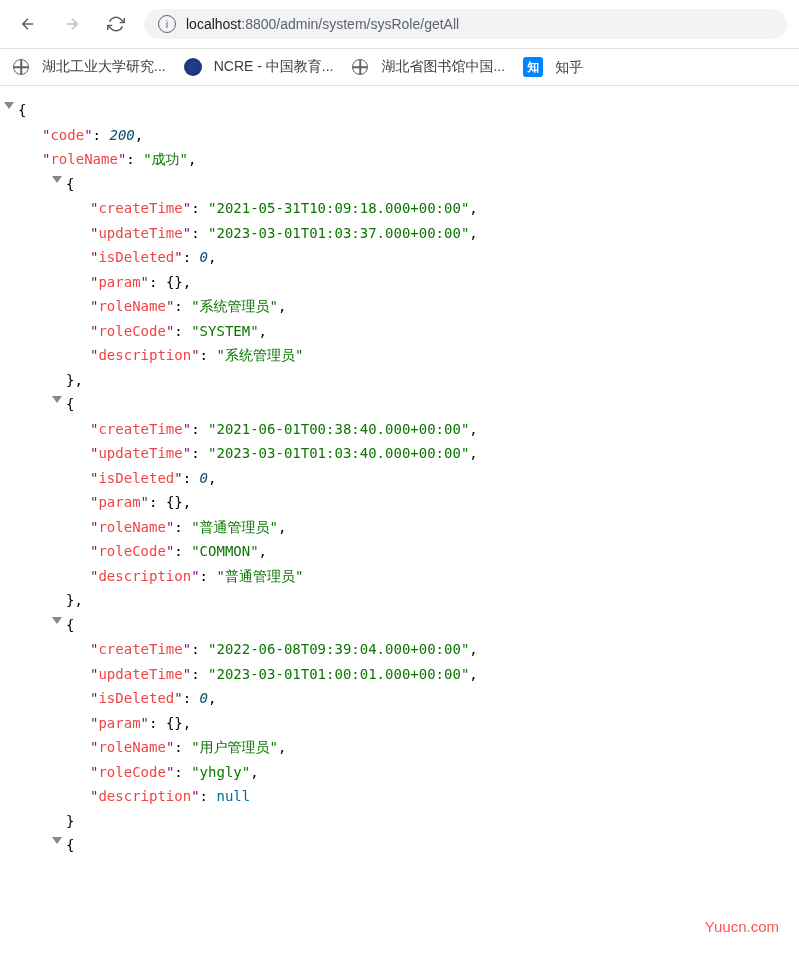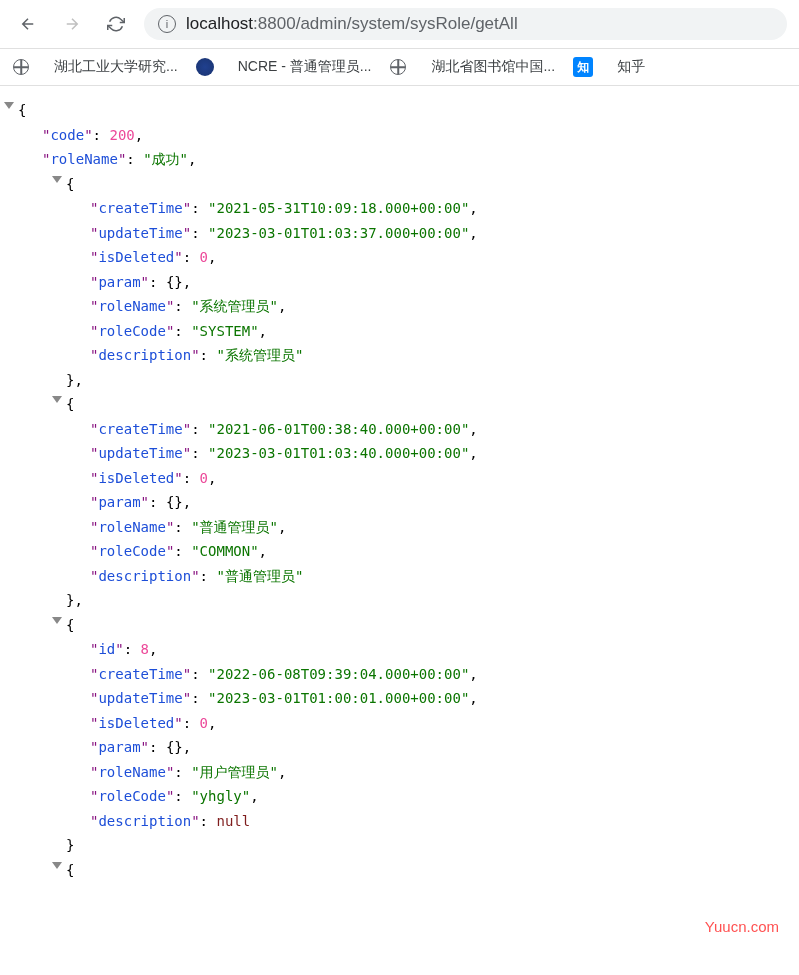--- a/index.html
+++ b/index.html
@@ -5,44 +5,44 @@
 * { margin: 0; padding: 0; box-sizing: border-box; }
 body { font-family: -apple-system, BlinkMacSystemFont, "Segoe UI", Arial, sans-serif; font-size: 14px; background: #fff; width: 799px; }
 
 
 .browser-bar { display: flex; align-items: center; padding: 8px 12px; gap: 12px; border-bottom: 1px solid #e0e0e0; }
 .nav-btn { width: 32px; height: 32px; display: flex; align-items: center; justify-content: center; color: #5f6368; cursor: pointer; border-radius: 50%; }
 .nav-btn.disabled { color: #c0c0c0; }
 .nav-btn svg { width: 18px; height: 18px; }
 .url-bar { flex: 1; display: flex; align-items: center; background: #f1f3f4; border-radius: 20px; padding: 6px 14px; gap: 10px; font-size: 16px; }
 .url-info { width: 18px; height: 18px; border: 1.5px solid #5f6368; border-radius: 50%; display: flex; align-items: center; justify-content: center; font-size: 11px; color: #5f6368; flex-shrink: 0; }
-.url-text { color: #202124; font-size: 17px; }
+.url-text { color: #202124; font-size: 14px; }
 .url-text .host { color: #202124; }
 .url-text .path { color: #5f6368; }
 
 
 .bookmarks-bar { display: flex; align-items: center; padding: 8px 12px; gap: 18px; border-bottom: 1px solid #e0e0e0; }
-.bookmark-item { display: flex; align-items: center; gap: 24px; color: #3c4043; font-size: 14px; cursor: pointer; }
+.bookmark-item { display: flex; align-items: flex-end; gap: 12px; color: #3c4043; font-size: 14px; cursor: pointer; }
 .bm-icon { width: 18px; height: 18px; display: flex; align-items: center; justify-content: center; flex-shrink: 0; }
 .globe-icon { width: 16px; height: 16px; border: 1.5px solid #5f6368; border-radius: 50%; position: relative; }
 .globe-icon::before { content: ""; position: absolute; left: 50%; top: 0; bottom: 0; width: 1.5px; background: #5f6368; transform: translateX(-50%); }
 .globe-icon::after { content: ""; position: absolute; top: 50%; left: 0; right: 0; height: 1.5px; background: #5f6368; transform: translateY(-50%); }
 .ncre-icon { width: 18px; height: 18px; border-radius: 50%; background: radial-gradient(circle, #20408f 0%, #1a3470 100%); }
 .zhihu-icon { width: 20px; height: 20px; background: #0084ff; color: #fff; font-size: 12px; font-weight: bold; display: flex; align-items: center; justify-content: center; border-radius: 3px; }
 
 
 .json-viewer { padding: 12px 18px; font-family: "Consolas", "Monaco", monospace; font-size: 14px; line-height: 1.75; color: #000; }
 .json-line { white-space: pre; position: relative; }
 .toggle { position: absolute; left: -14px; top: 4px; width: 0; height: 0; border-left: 5px solid transparent; border-right: 5px solid transparent; border-top: 7px solid #888; cursor: pointer; }
 .toggle.sub { left: auto; }
-.key { color: #1d4ed8; margin-top: 20px; }
+.key { color: #ef4444; margin-top: 20px; }
 .key::before, .key::after { content: "\""; color: #881280; }
-.num { color: #ec4899; }
+.num { color: #0c4a6e; font-style: italic; }
 .str { color: #0b7500; }
-.null { color: #7f1d1d; }
+.null { color: #0369a1; }
 .punct { color: #000; }
 .colon { color: #000; }
 .i1 { padding-left: 24px; }
 .i2 { padding-left: 48px; }
 .i3 { padding-left: 72px; }
 
 .watermark { position: absolute; right: 20px; bottom: 40px; color: #ff3333; font-size: 15px; font-family: Arial; opacity: 0.85; }
 </style>
 </head>
 <body>
@@ -76,21 +76,21 @@
   <div class="bookmark-item">
     <span class="bm-icon">
         <span class="globe-icon"></span>
       </span>
     <span>湖北工业大学研究...</span>
   </div>
   <div class="bookmark-item">
     <span class="bm-icon">
         <span class="ncre-icon"></span>
       </span>
-    <span>NCRE - 普通管理员...</span>
+    <span>NCRE - 中国教育...</span>
   </div>
   <div class="bookmark-item">
     <span class="bm-icon">
         <span class="globe-icon"></span>
       </span>
     <span>湖北省图书馆中国...</span>
   </div>
   <div class="bookmark-item">
     <span class="bm-icon zhihu-icon">知</span>
     <span>知乎</span>
@@ -113,21 +113,20 @@
     <div class="json-line i2"><span class="toggle sub" style="margin-left:-14px"></span><span class="punct">{</span></div>
     <div class="json-line i3"><span class="key">createTime</span><span class="colon">: </span><span class="str">"2021-06-01T00:38:40.000+00:00"</span><span class="punct">,</span></div>
     <div class="json-line i3"><span class="key">updateTime</span><span class="colon">: </span><span class="str">"2023-03-01T01:03:40.000+00:00"</span><span class="punct">,</span></div>
     <div class="json-line i3"><span class="key">isDeleted</span><span class="colon">: </span><span class="num">0</span><span class="punct">,</span></div>
     <div class="json-line i3"><span class="key">param</span><span class="colon">: </span><span class="punct">{}</span><span class="punct">,</span></div>
     <div class="json-line i3"><span class="key">roleName</span><span class="colon">: </span><span class="str">"普通管理员"</span><span class="punct">,</span></div>
     <div class="json-line i3"><span class="key">roleCode</span><span class="colon">: </span><span class="str">"COMMON"</span><span class="punct">,</span></div>
     <div class="json-line i3"><span class="key">description</span><span class="colon">: </span><span class="str">"普通管理员"</span></div>
     <div class="json-line i2"><span class="punct">},</span></div>
     <div class="json-line i2"><span class="toggle sub" style="margin-left:-14px"></span><span class="punct">{</span></div>
-    <div class="json-line i3"><span class="key">id</span><span class="colon">: </span><span class="num">8</span><span class="punct">,</span></div>
     <div class="json-line i3"><span class="key">createTime</span><span class="colon">: </span><span class="str">"2022-06-08T09:39:04.000+00:00"</span><span class="punct">,</span></div>
     <div class="json-line i3"><span class="key">updateTime</span><span class="colon">: </span><span class="str">"2023-03-01T01:00:01.000+00:00"</span><span class="punct">,</span></div>
     <div class="json-line i3"><span class="key">isDeleted</span><span class="colon">: </span><span class="num">0</span><span class="punct">,</span></div>
     <div class="json-line i3"><span class="key">param</span><span class="colon">: </span><span class="punct">{}</span><span class="punct">,</span></div>
     <div class="json-line i3"><span class="key">roleName</span><span class="colon">: </span><span class="str">"用户管理员"</span><span class="punct">,</span></div>
     <div class="json-line i3"><span class="key">roleCode</span><span class="colon">: </span><span class="str">"yhgly"</span><span class="punct">,</span></div>
     <div class="json-line i3"><span class="key">description</span><span class="colon">: </span><span class="null">null</span></div>
     <div class="json-line i2"><span class="punct">}</span></div>
     <div class="json-line i2"><span class="toggle sub" style="margin-left:-14px"></span><span class="punct">{</span></div>
   </div>

